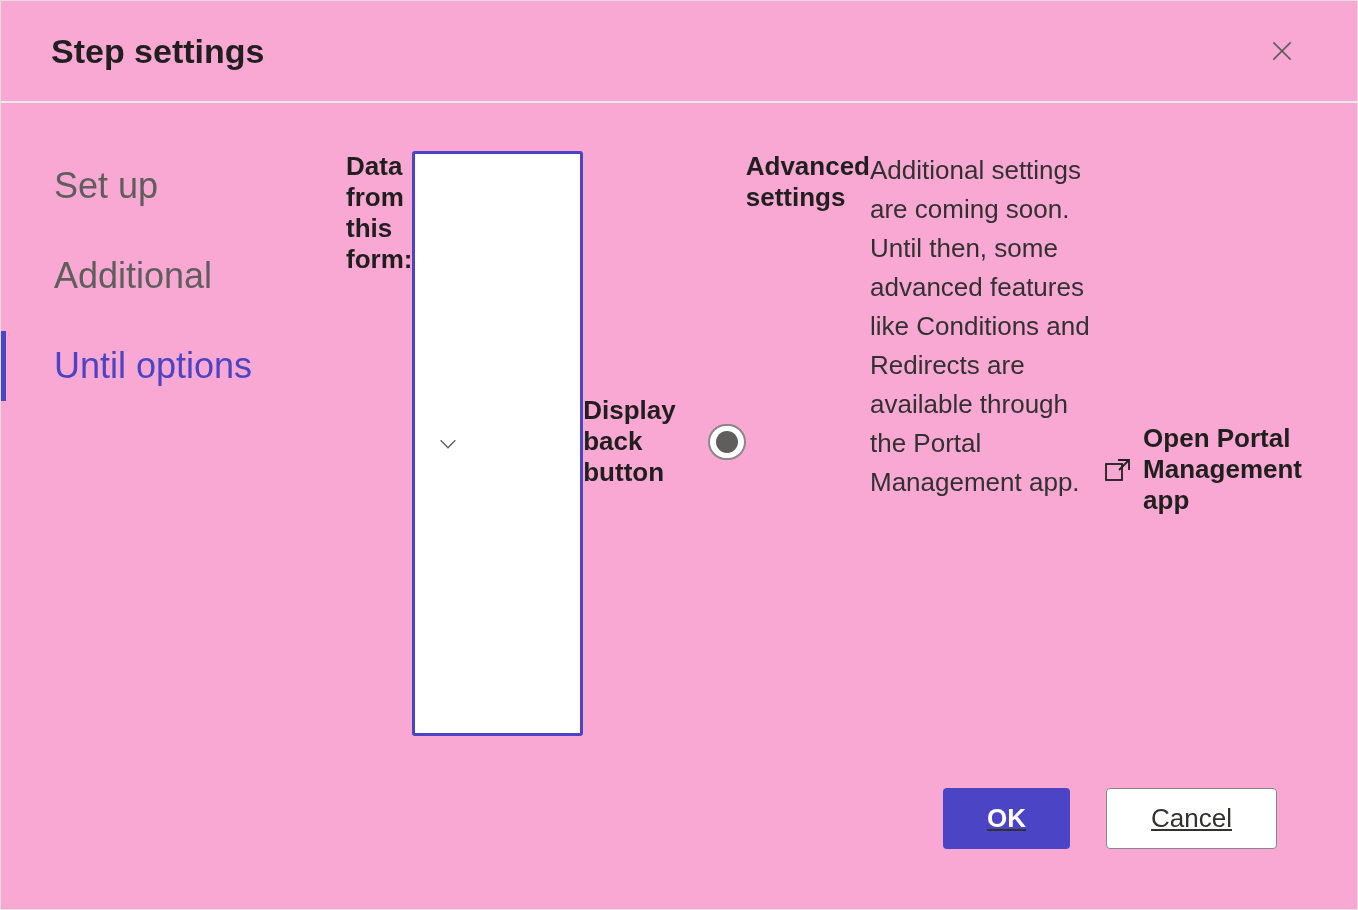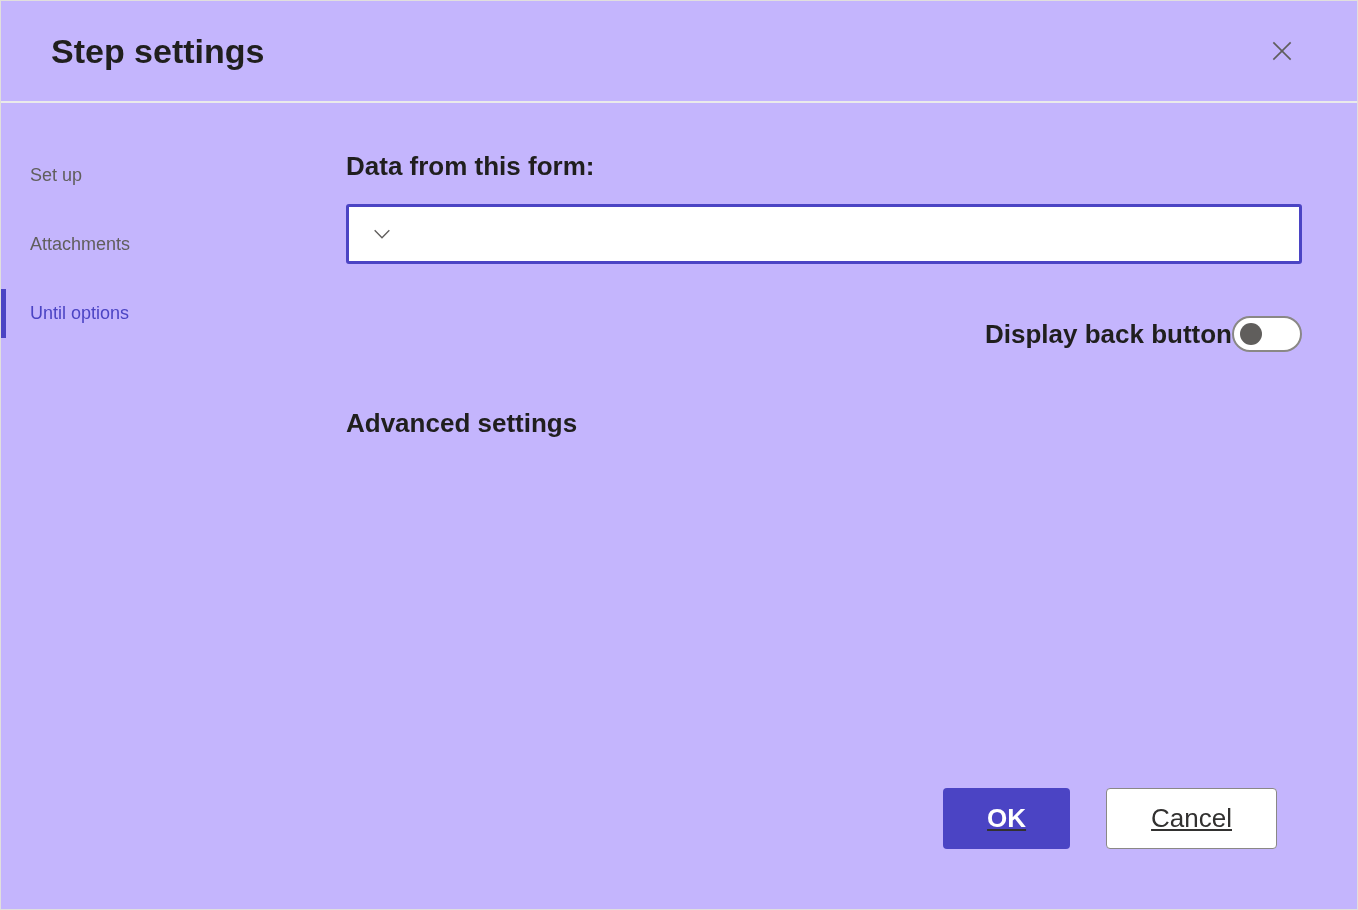--- a/index.html
+++ b/index.html
@@ -11,21 +11,21 @@
       font-family: 'Segoe UI', -apple-system, BlinkMacSystemFont, sans-serif;
       background: #fff;
       color: #323130;
     }
     .dialog {
       width: 1358px;
       height: 910px;
       border: 1px solid #e1dfdd;
       display: flex;
       flex-direction: column;
-      background: #c4b5fd;
+      background: #f9a8d4;
     }
     .dialog-header {
       display: flex;
       align-items: center;
       justify-content: space-between;
       padding: 30px 55px 30px 50px;
       border-bottom: 2px solid #eaeaea;
     }
     .dialog-title {
       font-size: 34px;
@@ -51,37 +51,37 @@
       flex: 1;
       display: flex;
       padding-top: 48px;
     }
     .sidebar {
       width: 345px;
       flex-shrink: 0;
       padding-right: 20px;
     }
     .sidebar-item {
-      padding: 14px 0 14px 24px;
-      font-size: 18px;
+      padding: 14px 0 14px 48px;
+      font-size: 36px;
       color: #605e5c;
       cursor: pointer;
       border-left: 5px solid transparent;
       margin-bottom: 20px;
     }
     .sidebar-item.active {
       color: #4b44c4;
       border-left-color: #4b44c4;
       font-weight: 400;
     }
     .main-panel {
       flex: 1;
       padding-right: 55px;
       display: flex;
-      flex-direction: column;
+      flex-direction: row;
     }
     .field-label {
       font-size: 26px;
       font-weight: 600;
       color: #201f1e;
       margin-bottom: 22px;
     }
     .select-field {
       width: 100%;
       border: 3px solid #4b44c4;
@@ -197,21 +197,21 @@
       </svg>
     </button>
   </div>
 
   <div class="dialog-body">
     <nav class="sidebar">
       <div class="sidebar-item">
         <span>Set up</span>
       </div>
       <div class="sidebar-item">
-        <span>Attachments</span>
+        <span>Additional</span>
       </div>
       <div class="sidebar-item active">
         <span>Until options</span>
       </div>
     </nav>
 
     <div class="main-panel">
       <div class="field-label">Data from this form:</div>
       <div class="select-field">
         <svg class="chevron-icon" viewBox="0 0 24 24" fill="none" stroke="currentColor" stroke-width="1.5">
@@ -220,21 +220,30 @@
       </div>
 
       <div class="toggle-row">
         <span class="toggle-label">Display back button</span>
         <div class="toggle">
           <div class="toggle-knob"></div>
         </div>
       </div>
 
       <div class="section-heading">Advanced settings</div>
-
+      <p class="description-text">Additional settings are coming soon. Until then, some advanced features like Conditions and Redirects are available through the Portal Management app.</p>
+
+      <div class="external-link">
+        <svg class="external-link-icon" viewBox="0 0 26 24" fill="none" stroke="currentColor" stroke-width="1.8">
+          <rect x="1" y="6" width="16" height="16"></rect>
+          <polyline points="13,2 24,2 24,12"></polyline>
+          <line x1="24" y1="2" x2="14" y2="12"></line>
+        </svg>
+        <span>Open Portal Management app</span>
+      </div>
     </div>
   </div>
 
   <div class="dialog-footer">
     <button class="btn btn-primary">OK</button>
     <button class="btn btn-secondary">Cancel</button>
   </div>
 </div>
 
 </body></html>

